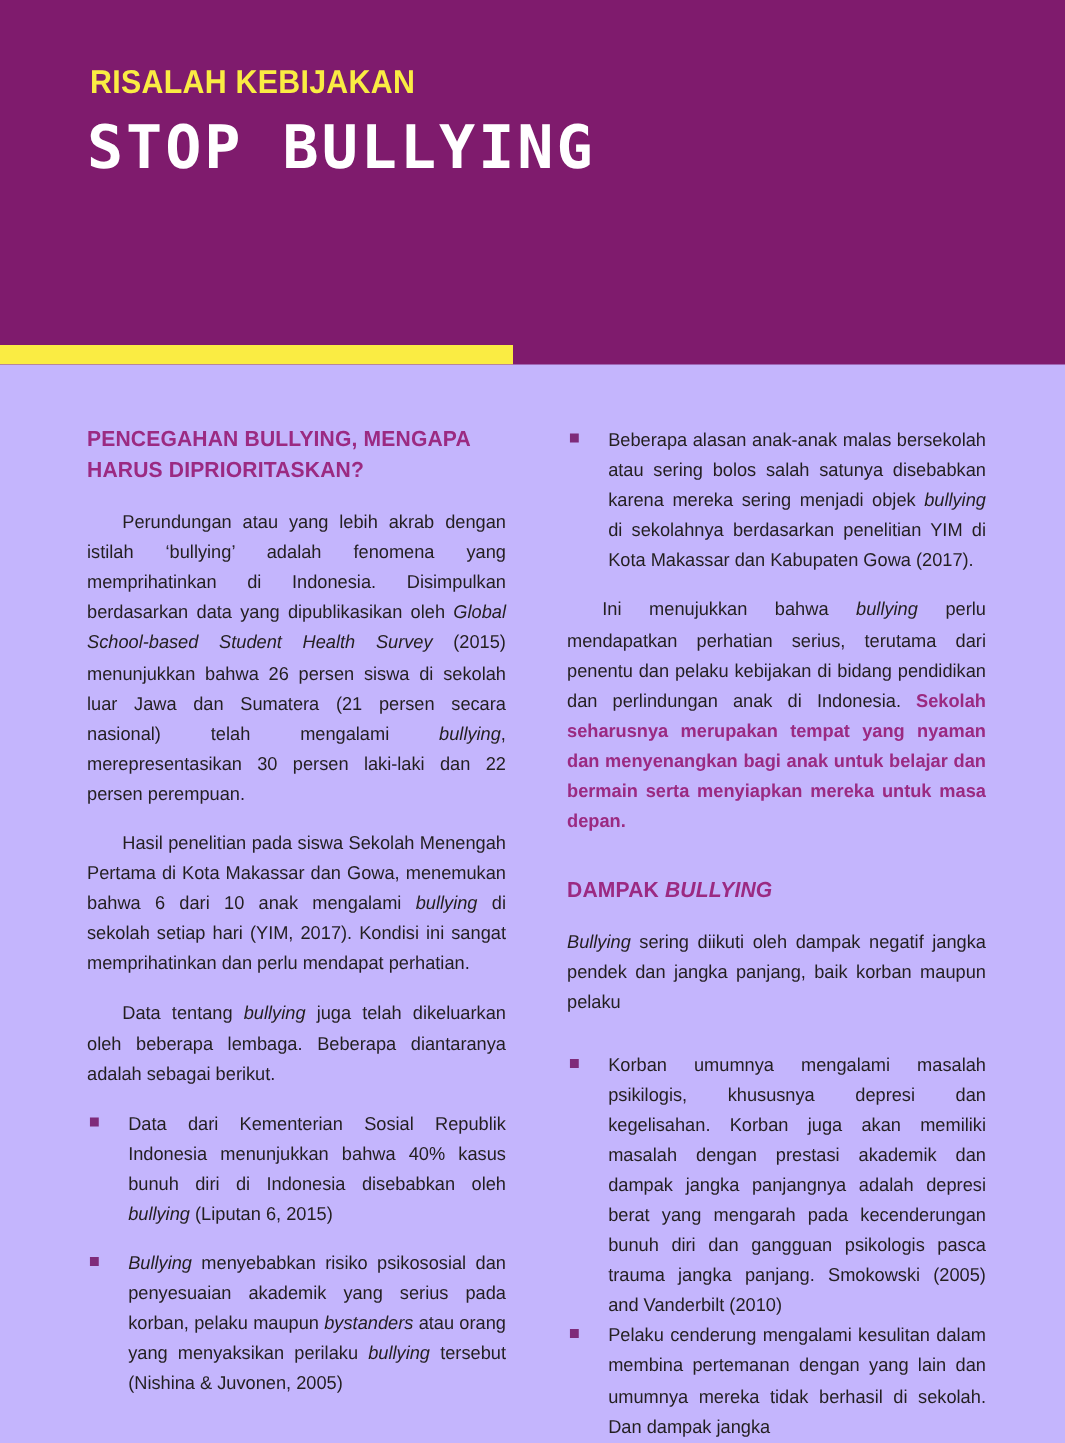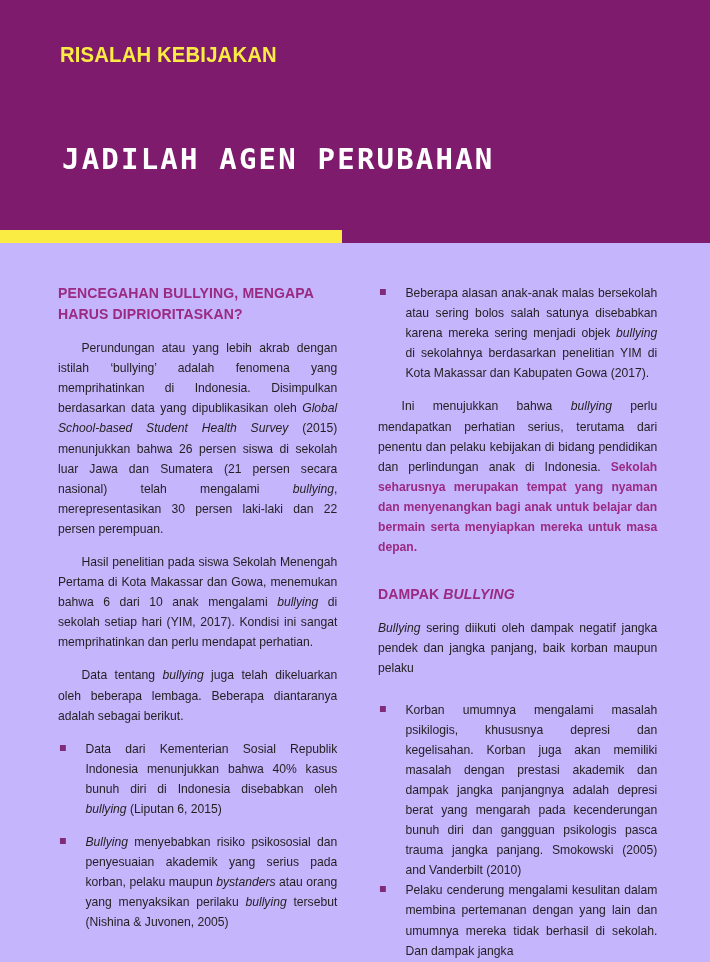--- a/index.html
+++ b/index.html
@@ -155,21 +155,21 @@
   .gap-sm { height: 8px; }
   .gap-md { height: 14px; }
 </style>
 </head>
 <body>
 
 <div class="page">
 
   <div class="header">
     <div class="kicker">RISALAH KEBIJAKAN</div>
-    <div class="title-sub">JADILAH AGEN PERUBAHAN</div>
+    <div class="title-main">STOP BULLYING</div>
     <div class="accent-bar"></div>
   </div>
 
   <div class="columns">
 
     <div class="col col-left">
       <div class="pad-top"></div>
 
       <h2 class="section-head">PENCEGAHAN BULLYING, MENGAPA HARUS DIPRIORITASKAN?</h2>
 

